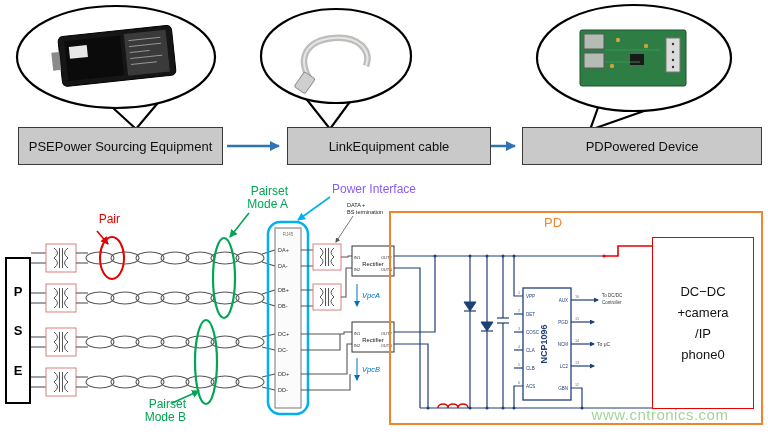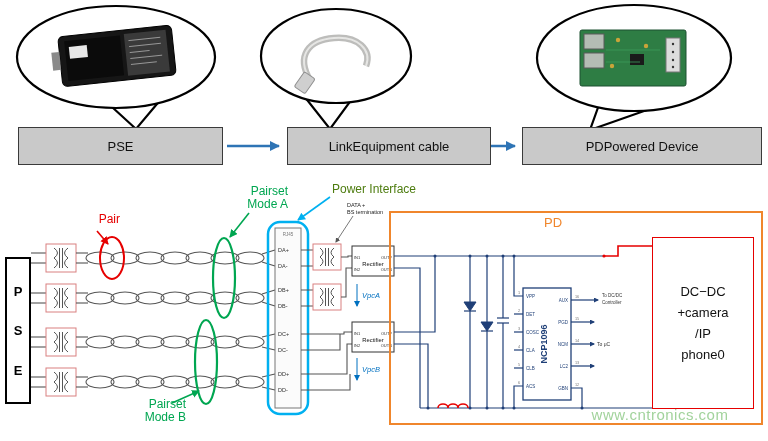--- a/index.html
+++ b/index.html
@@ -388,36 +388,37 @@
 
   <g fill="#333" font-size="4.5">
     <text x="602" y="297">To DC/DC</text>
     <text x="602" y="304">Controller</text>
   </g>
   <text x="597" y="346" font-size="5" fill="#333">To μC</text>
 </svg>
 
 <div class="abs flowbox" style="left:18px;top:127px;width:205px;height:38px;">
   <div>PSE</div>
+  <div>Power Sourcing Equipment</div>
 </div>
 <div class="abs flowbox" style="left:287px;top:127px;width:204px;height:38px;">
   <div>Link</div>
   <div>Equipment cable</div>
 </div>
 <div class="abs flowbox" style="left:522px;top:127px;width:240px;height:38px;">
   <div>PD</div>
   <div>Powered Device</div>
 </div>
 
 <div class="abs ann" style="left:76px;top:213px;width:44px;color:#e60000;">Pair</div>
 <div class="abs ann" style="left:220px;top:185px;width:68px;color:#00a651;">
   <div>Pairset</div>
   <div>Mode A</div>
 </div>
-<div class="abs ann" style="left:300px;top:183px;width:116px;color:#4d7c0f;">Power Interface</div>
+<div class="abs ann" style="left:300px;top:183px;width:116px;color:#8b5cf6;">Power Interface</div>
 <div class="abs ann" style="left:118px;top:398px;width:68px;color:#00a651;">
   <div>Pairset</div>
   <div>Mode B</div>
 </div>
 
 <div class="abs pse-box" style="left:5px;top:257px;">
   <span>P</span>
   <span>S</span>
   <span>E</span>
 </div>

